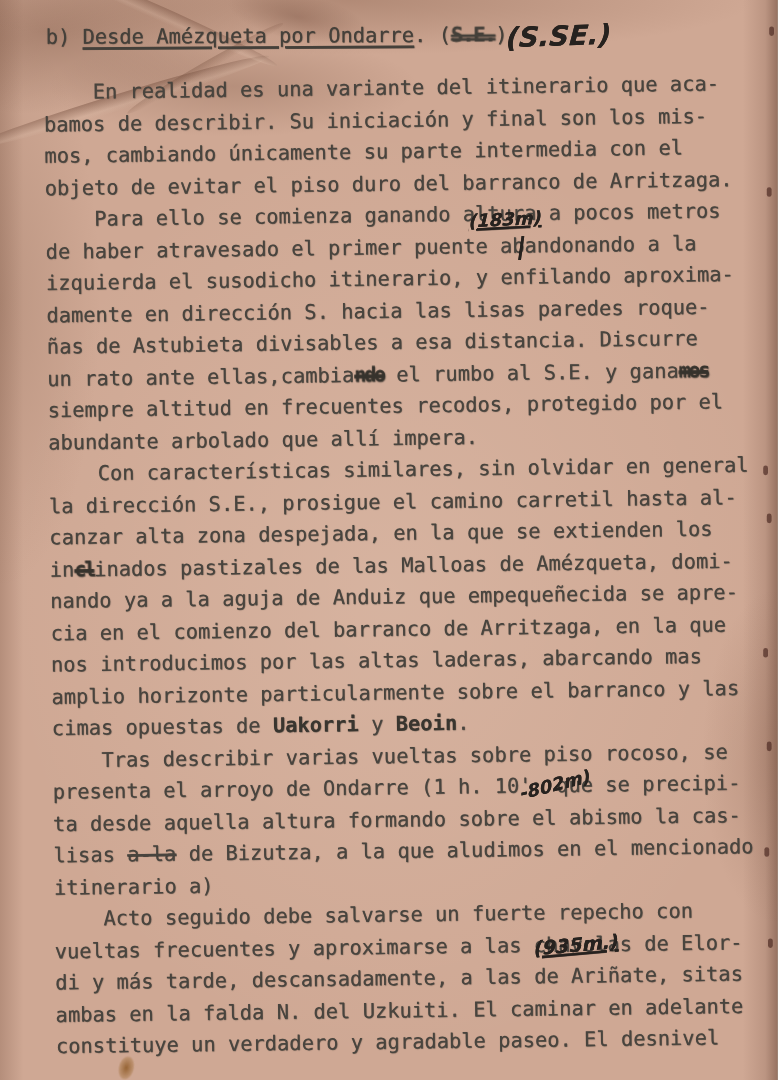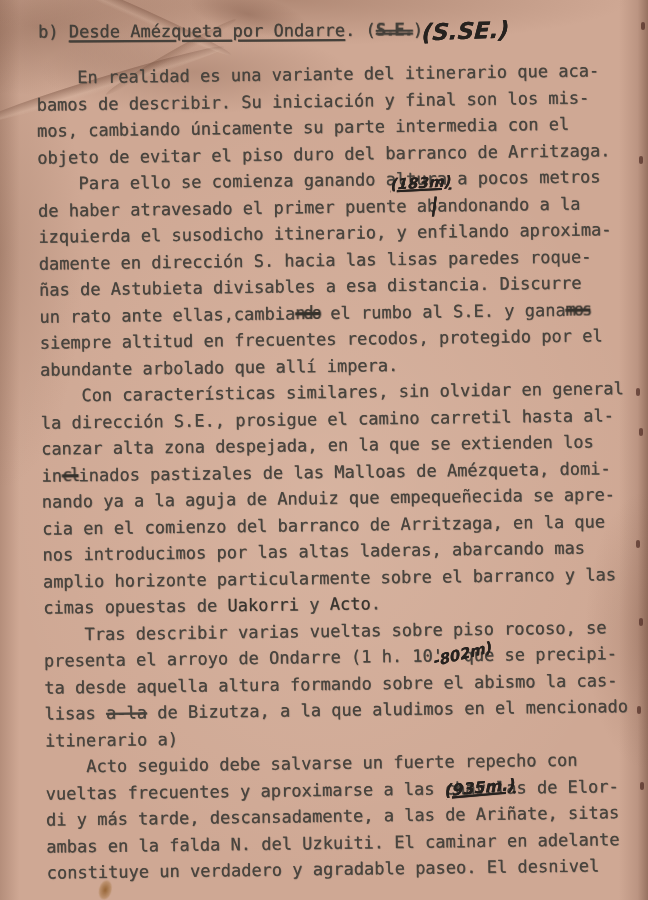--- a/index.html
+++ b/index.html
@@ -36,23 +36,23 @@
     text-shadow:0.4px 0.4px 0.7px rgba(62,56,50,.75);
   }
   .title{
     position:absolute;left:38px;top:20px;width:585px;
     transform:rotate(-0.3deg);
     color:#44403a;font-size:17px;white-space:pre;
     text-shadow:0.4px 0.4px 0.7px rgba(62,56,50,.8);
   }
   .ln{white-space:pre;height:26.5px;}
   .u{text-decoration:underline;text-decoration-thickness:1.6px;text-underline-offset:3px;}
-  .b{font-weight:normal;color:#39352f;}
+  .b{font-weight:bold;color:#39352f;}
   .s{text-decoration:line-through;text-decoration-thickness:1.8px;}
-  .o{font-weight:normal;color:#36322c;letter-spacing:-2px;filter:blur(.45px);
+  .o{font-weight:bold;color:#36322c;letter-spacing:-2px;filter:blur(.45px);
      text-decoration:line-through;text-decoration-thickness:2.5px;}
   .so{font-weight:bold;letter-spacing:-1px;filter:blur(.5px);
      text-decoration:line-through double;text-decoration-thickness:2px;}
   .ann{
     position:absolute;
     font-family:"DejaVu Sans", sans-serif;font-style:italic;font-weight:600;
     color:#26221f;white-space:pre;
     text-shadow:0 0 .5px rgba(20,16,14,.9);
   }
   .hu{text-decoration:underline;text-decoration-thickness:1.5px;text-underline-offset:1px;}
@@ -86,21 +86,21 @@
       <div class="ln"><span>siempre altitud en frecuentes recodos, protegido por el</span></div>
       <div class="ln"><span>abundante arbolado que allí impera.</span></div>
       <div class="ln"><span>    Con características similares, sin olvidar en general</span></div>
       <div class="ln"><span>la dirección S.E., prosigue el camino carretil hasta al-</span></div>
       <div class="ln"><span>canzar alta zona despejada, en la que se extienden los</span></div>
       <div class="ln"><span>in</span><span class="o">cl</span><span>inados pastizales de las Malloas de Amézqueta, domi-</span></div>
       <div class="ln"><span>nando ya a la aguja de Anduiz que empequeñecida se apre-</span></div>
       <div class="ln"><span>cia en el comienzo del barranco de Arritzaga, en la que</span></div>
       <div class="ln"><span>nos introducimos por las altas laderas, abarcando mas</span></div>
       <div class="ln"><span>amplio horizonte particularmente sobre el barranco y las</span></div>
-      <div class="ln"><span>cimas opuestas de </span><span class="b">Uakorri</span><span> y </span><span class="b">Acto</span><span>.</span></div>
+      <div class="ln"><span>cimas opuestas de </span><span class="b">Uakorri</span><span> y </span><span class="b">Beoin</span><span>.</span></div>
       <div class="ln"><span>    Tras describir varias vueltas sobre piso rocoso, se</span></div>
       <div class="ln"><span>presenta el arroyo de Ondarre (1 h. 10'  que se precipi-</span></div>
       <div class="ln"><span>ta desde aquella altura formando sobre el abismo la cas-</span></div>
       <div class="ln"><span>lisas </span><span class="s">a-la</span><span> de Bizutza, a la que aludimos en el mencionado</span></div>
       <div class="ln"><span>itinerario a)</span></div>
       <div class="ln"><span>    Acto seguido debe salvarse un fuerte repecho con</span></div>
       <div class="ln"><span>vueltas frecuentes y aproximarse a las chavolas de Elor-</span></div>
       <div class="ln"><span>di y más tarde, descansadamente, a las de Ariñate, sitas</span></div>
       <div class="ln"><span>ambas en la falda N. del Uzkuiti. El caminar en adelante</span></div>
       <div class="ln"><span>constituye un verdadero y agradable paseo. El desnivel</span></div>

